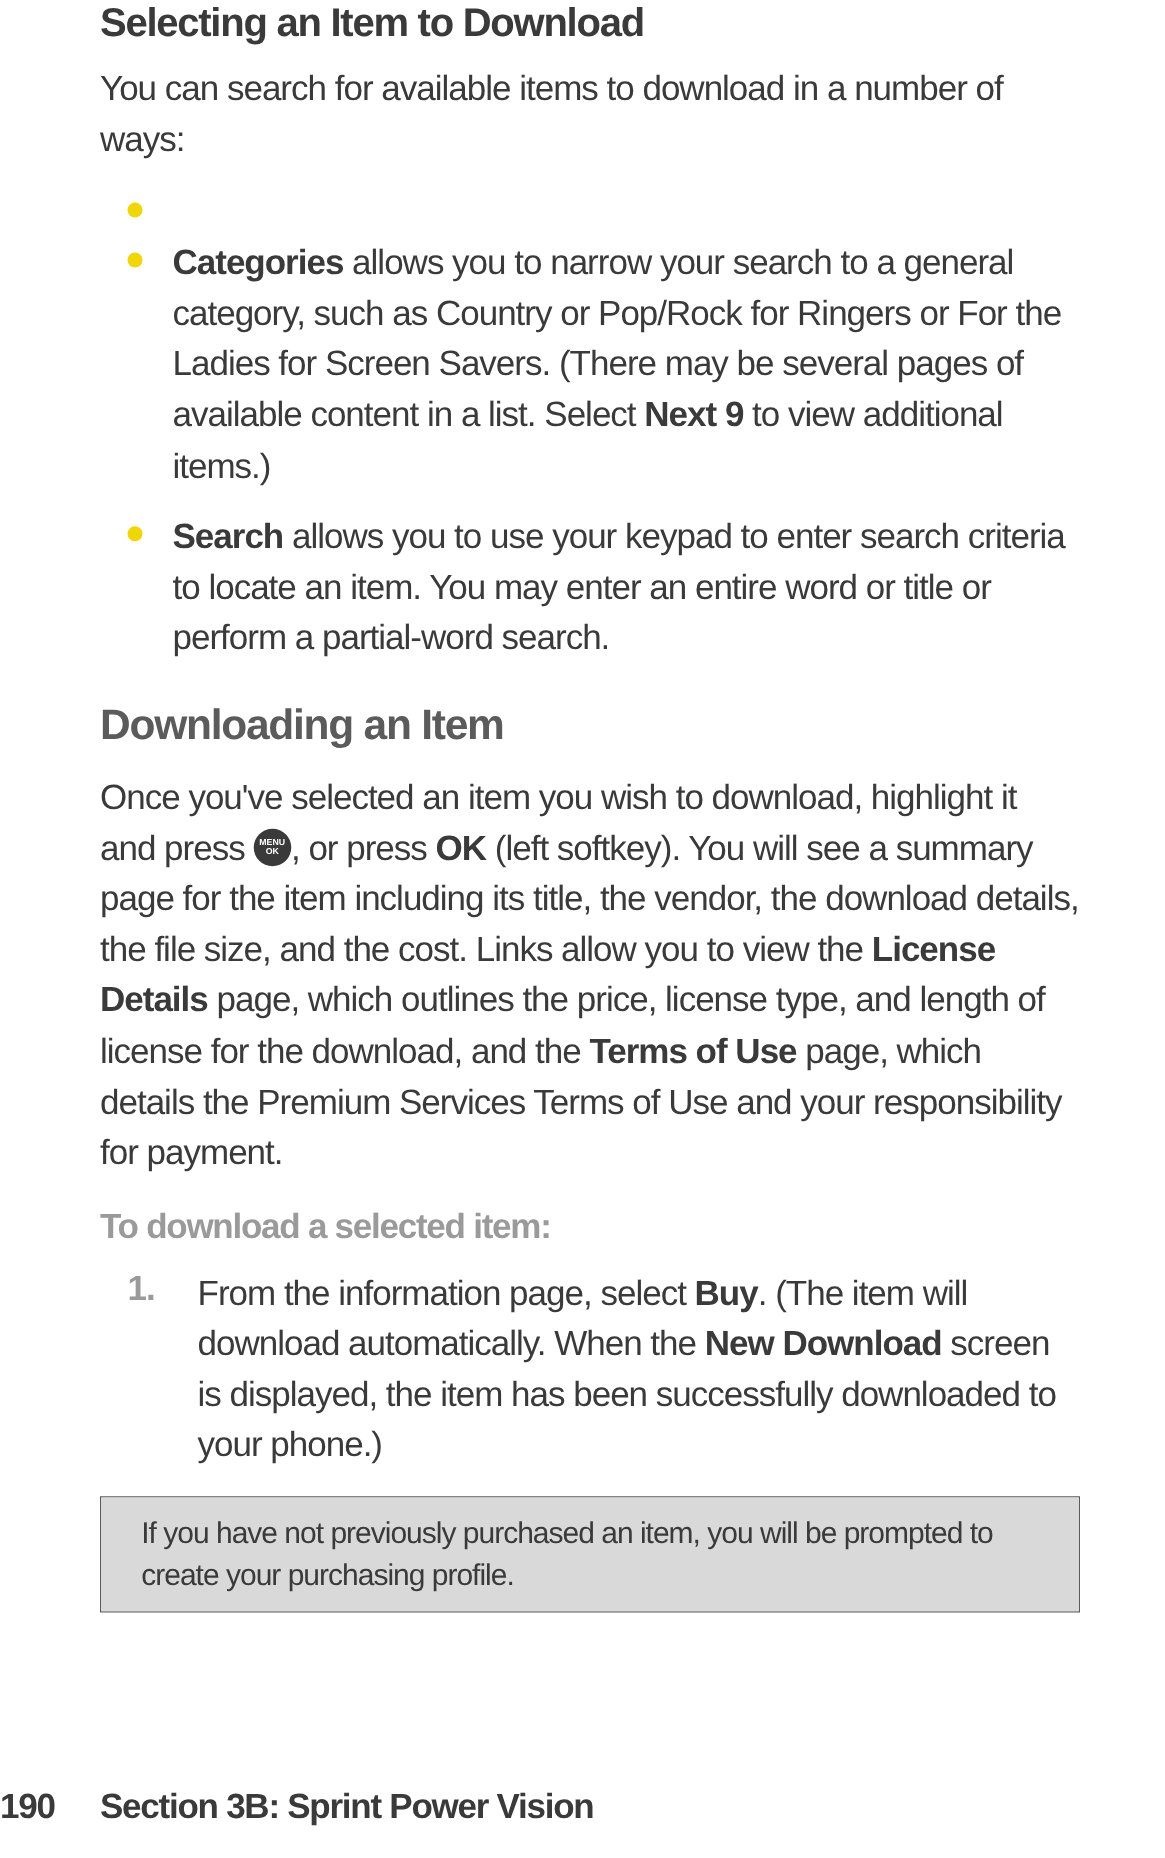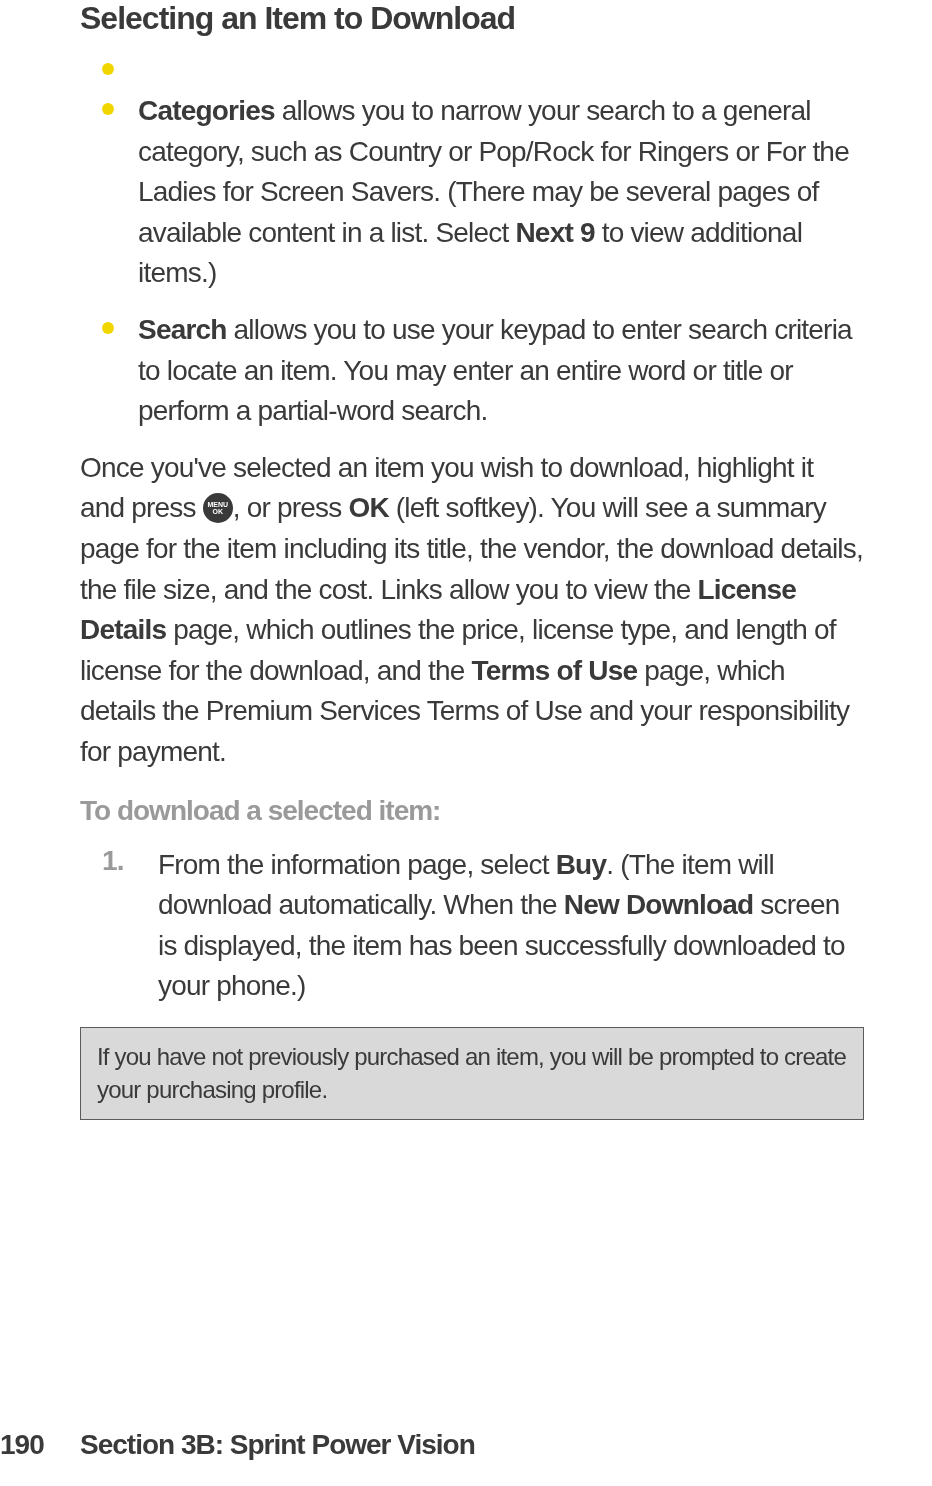--- a/index.html
+++ b/index.html
@@ -124,21 +124,21 @@
     padding: 12px 14px;
     min-width: 72px;
     letter-spacing: -0.8px;
     color: #3a3a3a;
   }
   .note-content {
     flex: 1 1 auto;
     background: #d9d9d9;
     font-size: 24px;
     line-height: 1.4;
-    padding: 12px 16px;
+    padding: 12px 32px;
     letter-spacing: -0.8px;
     color: #3a3a3a;
   }
   .footer {
     position: absolute;
     left: 0;
     bottom: 25px;
     width: 100%;
     display: flex;
     align-items: baseline;
@@ -158,20 +158,21 @@
     letter-spacing: -1px;
   }
 </style>
 </head>
 <body>
 
 <div class="page">
 
   <div class="h1">Selecting an Item to Download</div>
 
+  <div class="para">You can search for available items to download in a number of ways:</div>
 
   <div class="bullets">
 
     <div class="bullet">
       <div class="dot"></div>
     </div>
 
     <div class="bullet">
       <div class="dot"></div>
       <div class="bullet-text">
@@ -181,20 +182,21 @@
 
     <div class="bullet">
       <div class="dot"></div>
       <div class="bullet-text">
         <b>Search</b><span> allows you to use your keypad to enter search criteria to locate an item. You may enter an entire word or title or perform a partial-word search.</span>
       </div>
     </div>
 
   </div>
 
+  <div class="h2">Downloading an Item</div>
 
   <div class="para">
     <span>Once you've selected an item you wish to download, highlight it and press </span><span class="menu-ok-icon">
         <span>MENU</span>
         <span>OK</span>
       </span><span>, or press </span><b>OK</b><span> (left softkey). You will see a summary page for the item including its title, the vendor, the download details, the file size, and the cost. Links allow you to view the </span><b>License Details</b><span> page, which outlines the price, license type, and length of license for the download, and the </span><b>Terms of Use</b><span> page, which details the Premium Services Terms of Use and your responsibility for payment.</span>
   </div>
 
   <div class="h3">To download a selected item:</div>
 

